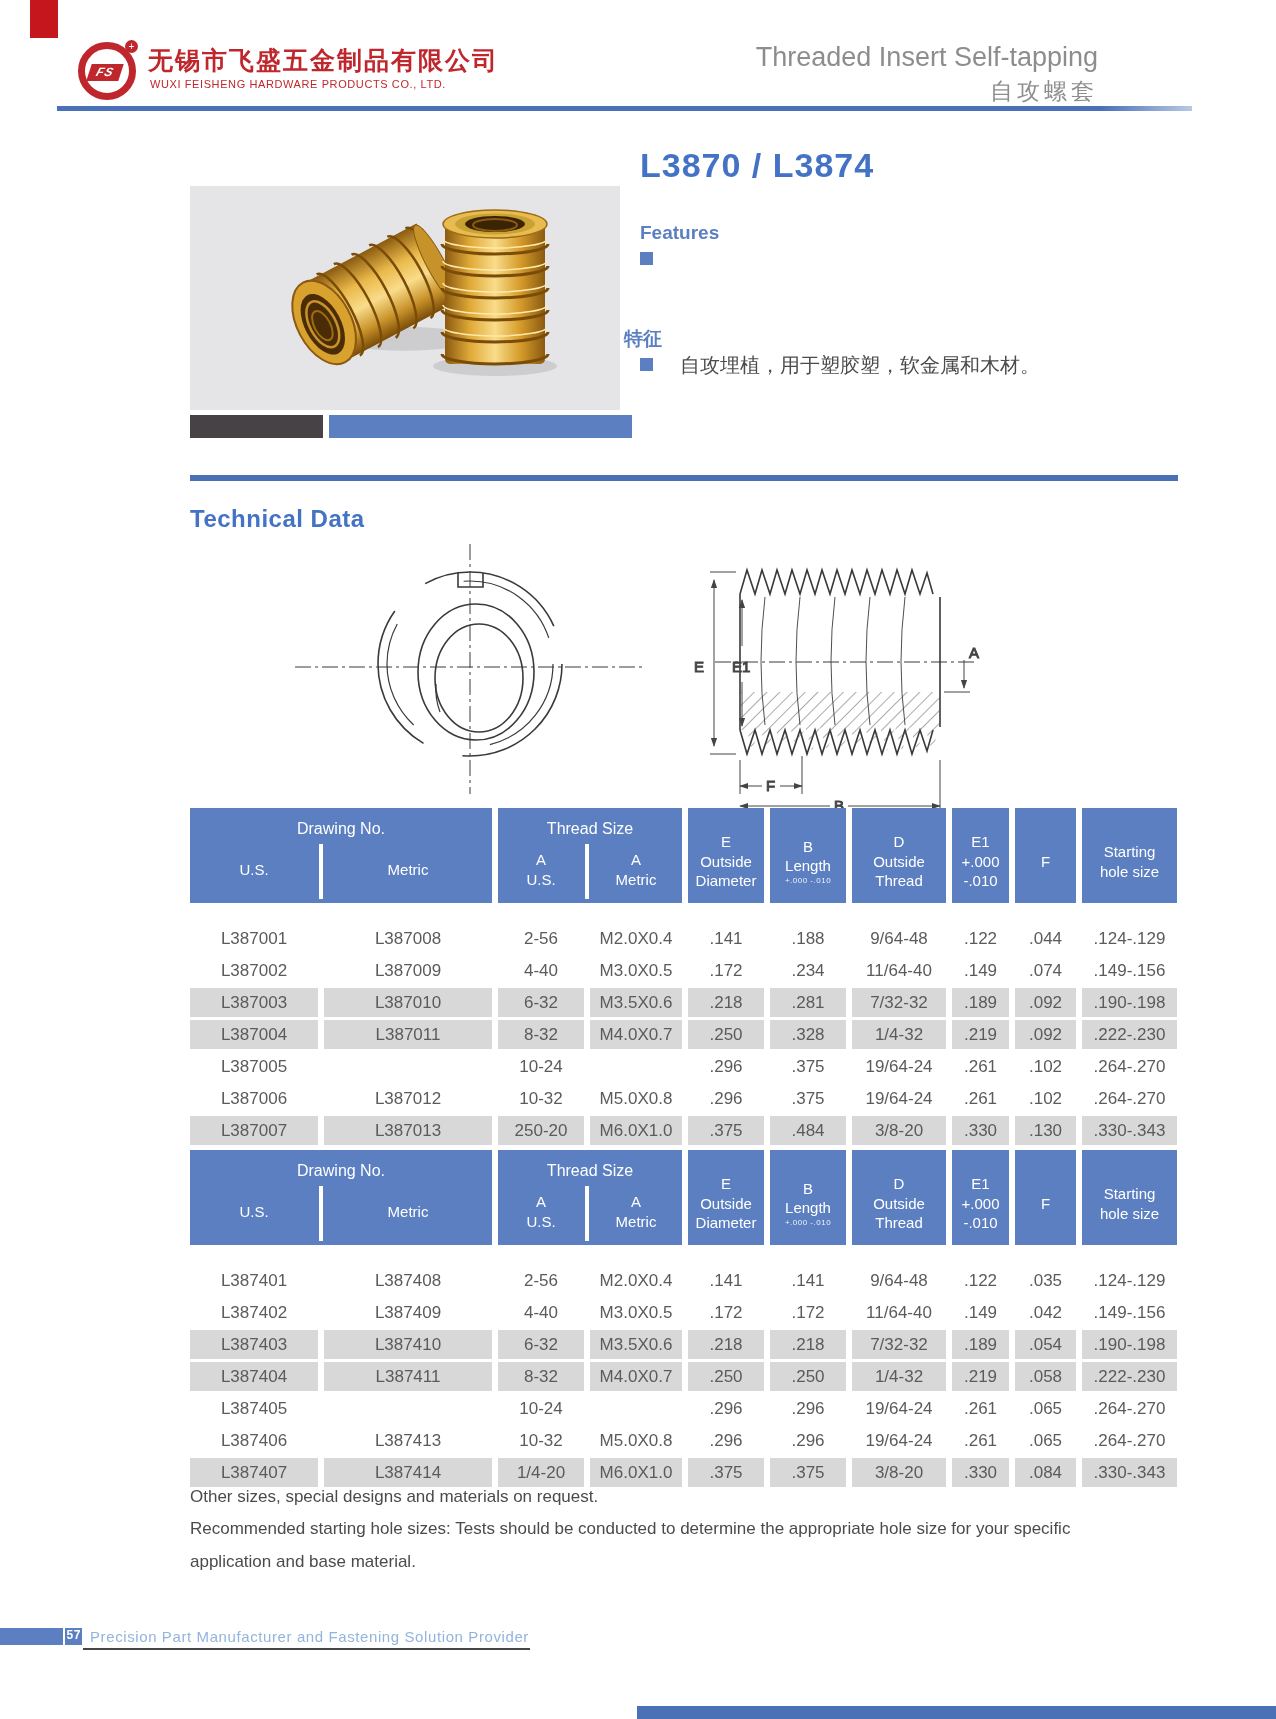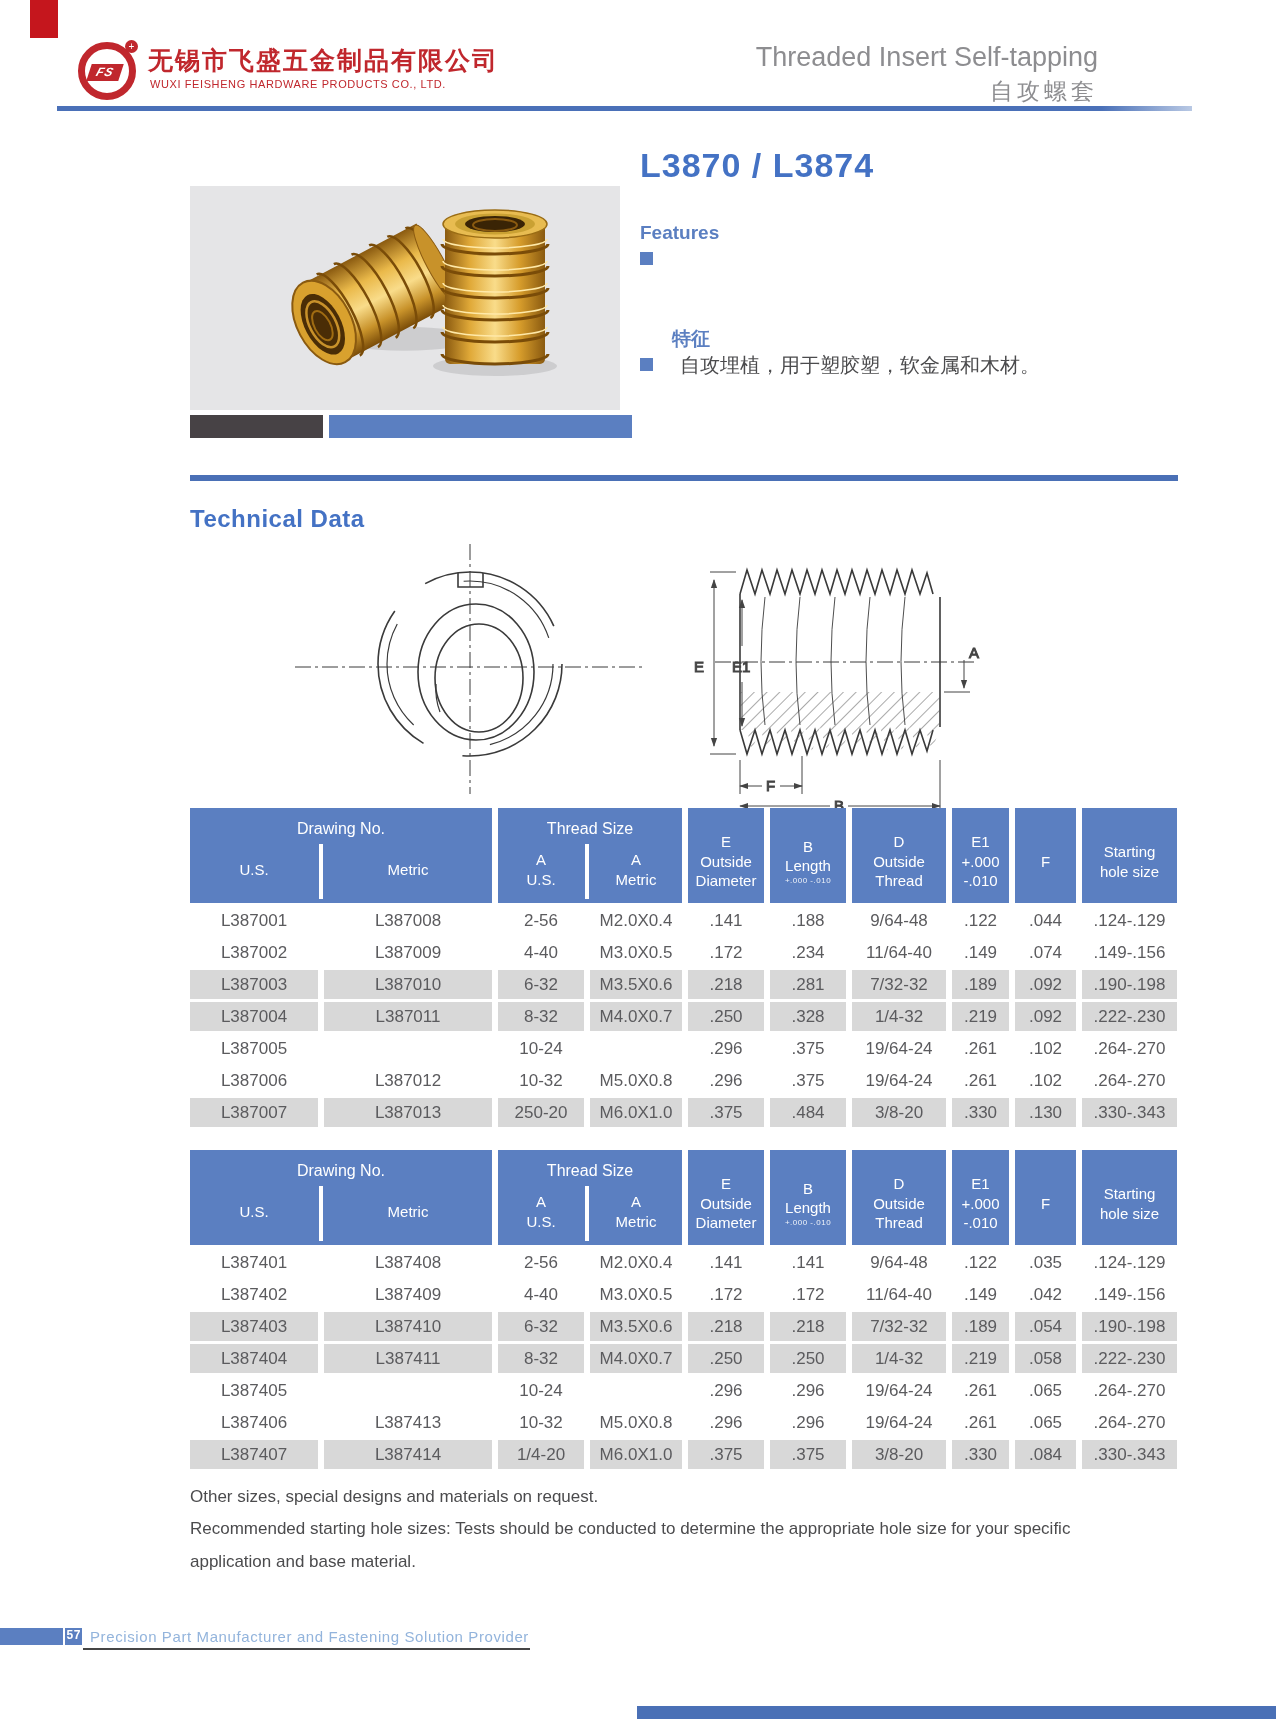--- a/index.html
+++ b/index.html
@@ -21,21 +21,21 @@
   
   .photo-box { left:190px; top:186px; width:430px; height:224px; background:#e5e5e7; }
   .bar-dark { left:190px; top:415px; width:133px; height:23px; background:#474245; }
   .bar-blue { left:329px; top:415px; width:303px; height:23px; background:#5b7fc1; }
   .model { left:640px; top:146px; font-size:34px; font-weight:bold; color:#4472c4; letter-spacing:1px; }
   .sub-head { font-size:19px; font-weight:bold; color:#5b7fc1; }
   .feat-head { left:640px; top:222px; }
   .bullet { width:13px; height:13px; background:#5b7fc1; }
   .b1 { left:640px; top:252px; }
   .feat-text { left:665px; top:243px; width:505px; font-size:17px; color:#4b4b4d; line-height:2.6; }
-  .cn-head { left:672px; top:326px; }
+  .cn-head { left:624px; top:326px; }
   .b2 { left:640px; top:358px; }
   .cn-text { left:680px; top:352px; font-size:20px; color:#4b4b4d; }
 
   .divider { left:190px; top:475px; width:988px; height:6px; background:#4a70b6; }
   .tech-head { left:190px; top:505px; font-size:24px; font-weight:bold; color:#4472c4; letter-spacing:0.5px; }
   .drawing-wrap { left:280px; top:542px; width:700px; height:275px; }
 
   
   .dtable { left:190px; width:987px; }
   .t1 { top:808px; }
@@ -43,21 +43,21 @@
   .thead { display:grid; grid-template-columns:302px 184px 76px 76px 94px 57px 61px 95px; column-gap:6px; height:95px; color:#fff; }
   .hblock { background:#5b7fc1; position:relative; display:flex; flex-direction:column; justify-content:center; text-align:center; font-size:15px; line-height:1.3; padding-top:12px; }
   .hgroup { padding-top:0; justify-content:flex-start; }
   .hgroup .gtitle { font-size:16px; padding-top:11px; height:38px; }
   .hsub { display:grid; column-gap:6px; flex:1; align-items:center; padding-bottom:10px; }
   .hsub1 { grid-template-columns:128px 168px; }
   .hsub2 { grid-template-columns:86px 92px; }
   .hdiv { position:absolute; top:36px; bottom:4px; width:4px; background:#fff; }
   .hd1 { left:129px; } .hd2 { left:87px; }
   .tol { font-size:8px; letter-spacing:0.5px; opacity:0.9; }
-  .tbody { margin-top:3px; display:flex; flex-direction:column; row-gap:3px; }
+  .tbody { margin-top:21px; display:flex; flex-direction:column; row-gap:3px; }
   .trow { display:grid; grid-template-columns:128px 168px 86px 92px 76px 76px 94px 57px 61px 95px; column-gap:6px; height:29px; }
   .tcell { text-align:center; line-height:29px; font-size:17px; color:#5b5b5e; }
   .trow.shaded .tcell { background:#d8d8d8; }
 
   
   .note { left:190px; width:945px; font-size:17px; color:#4b4b4d; line-height:1.95; }
   .n1 { top:1480px; } .n2 { top:1512px; }
 
   
   .foot-bar { left:0; top:1628px; width:63px; height:17px; background:#5b7fc1; }

